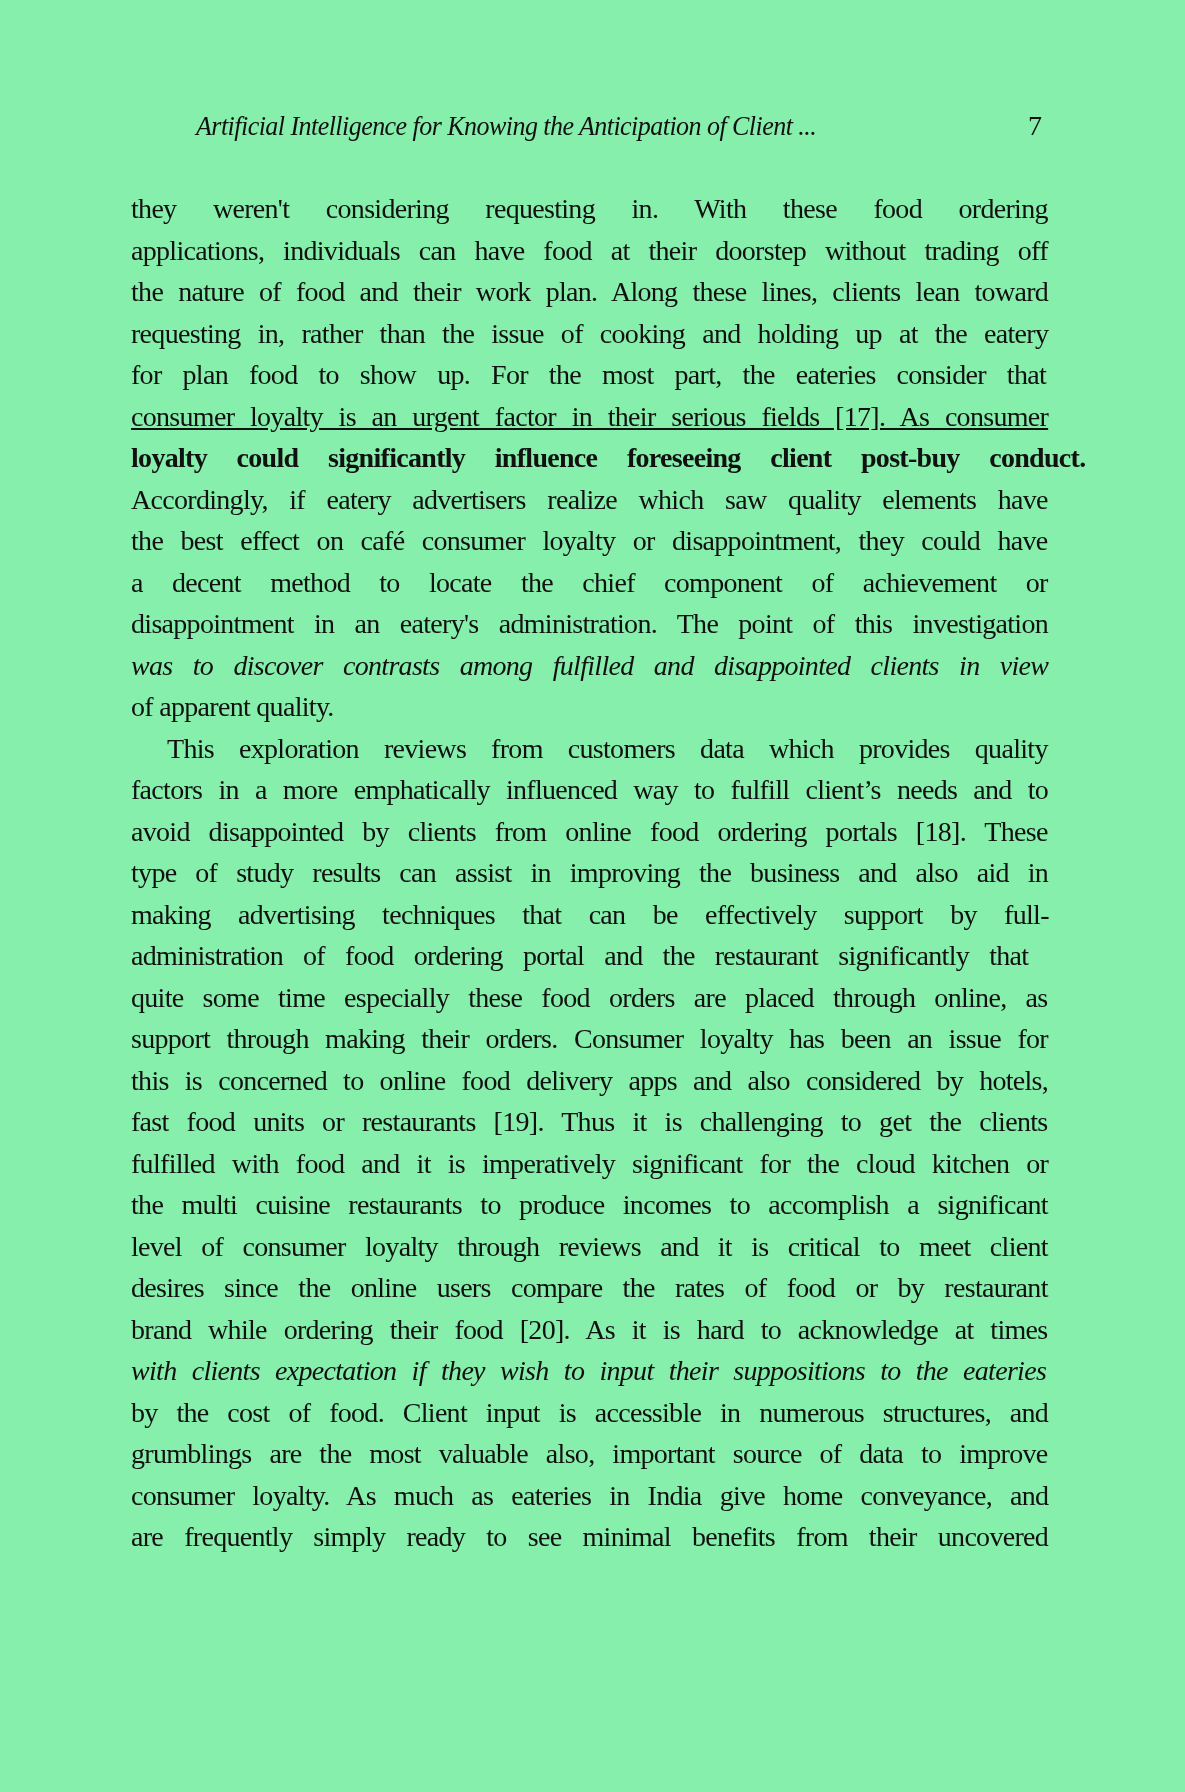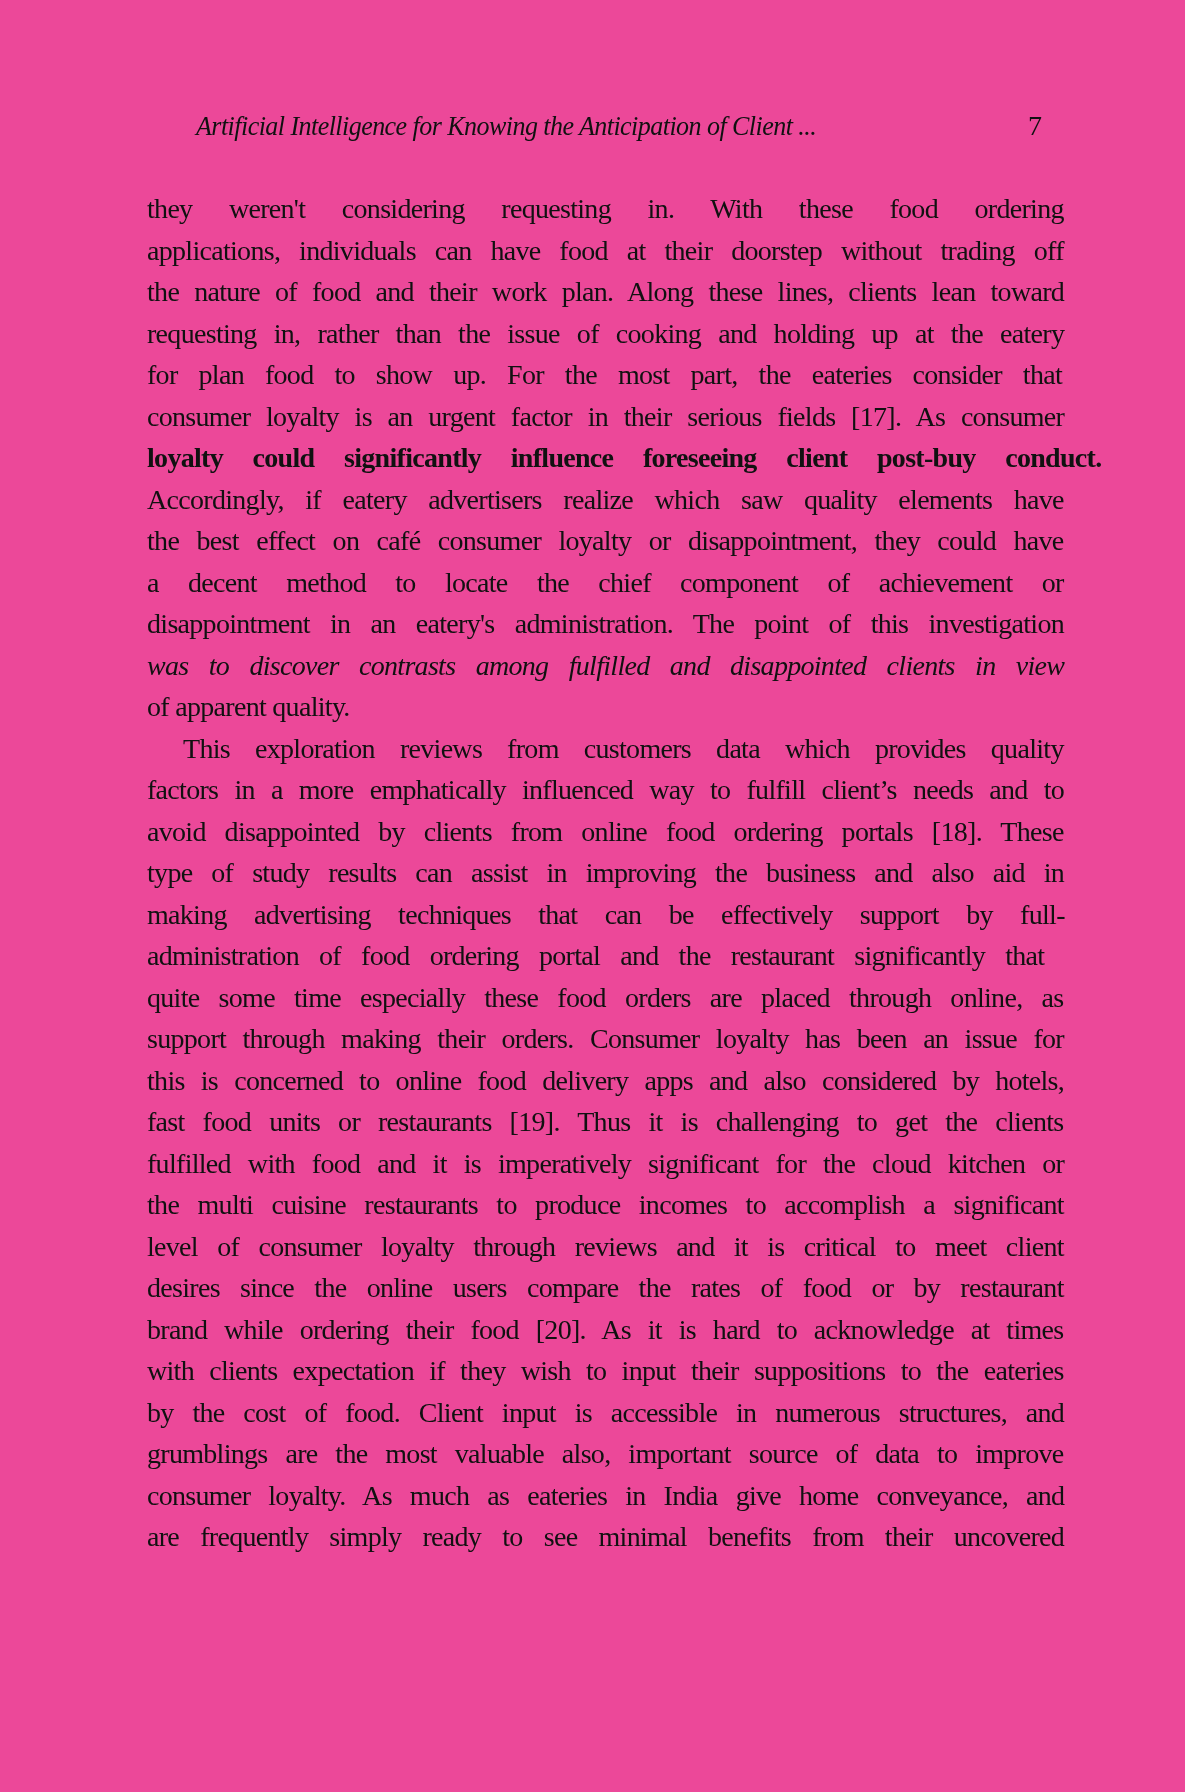--- a/index.html
+++ b/index.html
@@ -12,21 +12,21 @@
       height: 1792px;
       position: relative;
       overflow: hidden;
       font-family: "Liberation Serif", "DejaVu Serif", serif;
       color: #111111;
     }
     .page {
       position: absolute;
       left: 0; top: 0;
       width: 1185px; height: 1792px;
-      background: #ec4899;
+      background: #86efac;
     }
     .running-header {
       position: absolute;
       left: 196px;
       top: 108px;
       width: 848px;
       height: 36px;
       font-style: italic;
       font-size: 28px;
       line-height: 36px;
@@ -63,21 +63,20 @@
       text-align-last: left;
     }
     .line.indent {
       padding-left: 36px;
     }
     .line-inner {
       display: block;
       width: 100%;
       text-align: justify;
       text-align-last: justify;
-      margin-left: 16px;
     }
     .line.last .line-inner {
       text-align-last: left;
     }
   </style>
 </head>
 <body>
 
 <div class="page">
 
@@ -87,21 +86,21 @@
   <div class="page-number">7</div>
 
   <div class="body-text">
 
     <div>
       <span class="line"><span class="line-inner" style="display: inline-block; width: auto; white-space: nowrap; word-spacing: 30.25px;">they weren't considering requesting in. With these food ordering</span></span>
       <span class="line"><span class="line-inner" style="display: inline-block; width: auto; white-space: nowrap; word-spacing: 12.6px;">applications, individuals can have food at their doorstep without trading off</span></span>
       <span class="line"><span class="line-inner" style="display: inline-block; width: auto; white-space: nowrap; word-spacing: 8.76923px;">the nature of food and their work plan. Along these lines, clients lean toward</span></span>
       <span class="line"><span class="line-inner" style="display: inline-block; width: auto; white-space: nowrap; word-spacing: 10.7692px;">requesting in, rather than the issue of cooking and holding up at the eatery</span></span>
       <span class="line"><span class="line-inner" style="display: inline-block; width: auto; white-space: nowrap; word-spacing: 14.6923px;">for plan food to show up. For the most part, the eateries consider that</span></span>
-      <span class="line"><span class="line-inner" style="display: inline-block; width: auto; white-space: nowrap; word-spacing: 9.41667px;">consumer loyalty is an urgent factor in their serious fields [17]. As consumer</span></span>
+      <span class="line"><span class="line-inner" style="display: inline-block; width: auto; white-space: nowrap; word-spacing: 9.41667px; text-decoration: underline;">consumer loyalty is an urgent factor in their serious fields [17]. As consumer</span></span>
       <span class="line"><span class="line-inner" style="display: inline-block; width: auto; white-space: nowrap; word-spacing: 23.2857px; font-weight: bold;">loyalty could significantly influence foreseeing client post-buy conduct.</span></span>
       <span class="line"><span class="line-inner" style="display: inline-block; width: auto; white-space: nowrap; word-spacing: 15.2222px;">Accordingly, if eatery advertisers realize which saw quality elements have</span></span>
       <span class="line"><span class="line-inner" style="display: inline-block; width: auto; white-space: nowrap; word-spacing: 11.0909px;">the best effect on café consumer loyalty or disappointment, they could have</span></span>
       <span class="line"><span class="line-inner" style="display: inline-block; width: auto; white-space: nowrap; word-spacing: 23px;">a decent method to locate the chief component of achievement or</span></span>
       <span class="line"><span class="line-inner" style="display: inline-block; width: auto; white-space: nowrap; word-spacing: 13.8889px;">disappointment in an eatery's administration. The point of this investigation</span></span>
       <span class="line"><span class="line-inner" style="display: inline-block; width: auto; white-space: nowrap; word-spacing: 14px; font-style: italic;">was to discover contrasts among fulfilled and disappointed clients in view</span></span>
       <span class="line last"><span class="line-inner" style="display: inline-block; width: auto; white-space: nowrap;">of apparent quality.</span></span>
     </div>
 
     <div>
@@ -113,20 +112,20 @@
       <span class="line"><span class="line-inner" style="display: inline-block; width: auto; white-space: nowrap; word-spacing: 13.7778px;">administration of food ordering portal and the restaurant significantly that</span></span>
       <span class="line"><span class="line-inner" style="display: inline-block; width: auto; white-space: nowrap; word-spacing: 12.8182px;">quite some time especially these food orders are placed through online, as</span></span>
       <span class="line"><span class="line-inner" style="display: inline-block; width: auto; white-space: nowrap; word-spacing: 10.0909px;">support through making their orders. Consumer loyalty has been an issue for</span></span>
       <span class="line"><span class="line-inner" style="display: inline-block; width: auto; white-space: nowrap; word-spacing: 9.83333px;">this is concerned to online food delivery apps and also considered by hotels,</span></span>
       <span class="line"><span class="line-inner" style="display: inline-block; width: auto; white-space: nowrap; word-spacing: 11.6923px;">fast food units or restaurants [19]. Thus it is challenging to get the clients</span></span>
       <span class="line"><span class="line-inner" style="display: inline-block; width: auto; white-space: nowrap; word-spacing: 10.6667px;">fulfilled with food and it is imperatively significant for the cloud kitchen or</span></span>
       <span class="line"><span class="line-inner" style="display: inline-block; width: auto; white-space: nowrap; word-spacing: 12.1px;">the multi cuisine restaurants to produce incomes to accomplish a significant</span></span>
       <span class="line"><span class="line-inner" style="display: inline-block; width: auto; white-space: nowrap; word-spacing: 13px;">level of consumer loyalty through reviews and it is critical to meet client</span></span>
       <span class="line"><span class="line-inner" style="display: inline-block; width: auto; white-space: nowrap; word-spacing: 13.9167px;">desires since the online users compare the rates of food or by restaurant</span></span>
       <span class="line"><span class="line-inner" style="display: inline-block; width: auto; white-space: nowrap; word-spacing: 10.5385px;">brand while ordering their food [20]. As it is hard to acknowledge at times</span></span>
-      <span class="line"><span class="line-inner" style="display: inline-block; width: auto; white-space: nowrap; word-spacing: 8.91667px;">with clients expectation if they wish to input their suppositions to the eateries</span></span>
+      <span class="line"><span class="line-inner" style="display: inline-block; width: auto; white-space: nowrap; word-spacing: 8.91667px; font-style: italic;">with clients expectation if they wish to input their suppositions to the eateries</span></span>
       <span class="line"><span class="line-inner" style="display: inline-block; width: auto; white-space: nowrap; word-spacing: 12.5px;">by the cost of food. Client input is accessible in numerous structures, and</span></span>
       <span class="line"><span class="line-inner" style="display: inline-block; width: auto; white-space: nowrap; word-spacing: 11.5455px;">grumblings are the most valuable also, important source of data to improve</span></span>
       <span class="line"><span class="line-inner" style="display: inline-block; width: auto; white-space: nowrap; word-spacing: 11.7273px;">consumer loyalty. As much as eateries in India give home conveyance, and</span></span>
       <span class="line"><span class="line-inner" style="display: inline-block; width: auto; white-space: nowrap; word-spacing: 14.8px;">are frequently simply ready to see minimal benefits from their uncovered</span></span>
     </div>
   </div>
 </div>
 
 </body></html>

